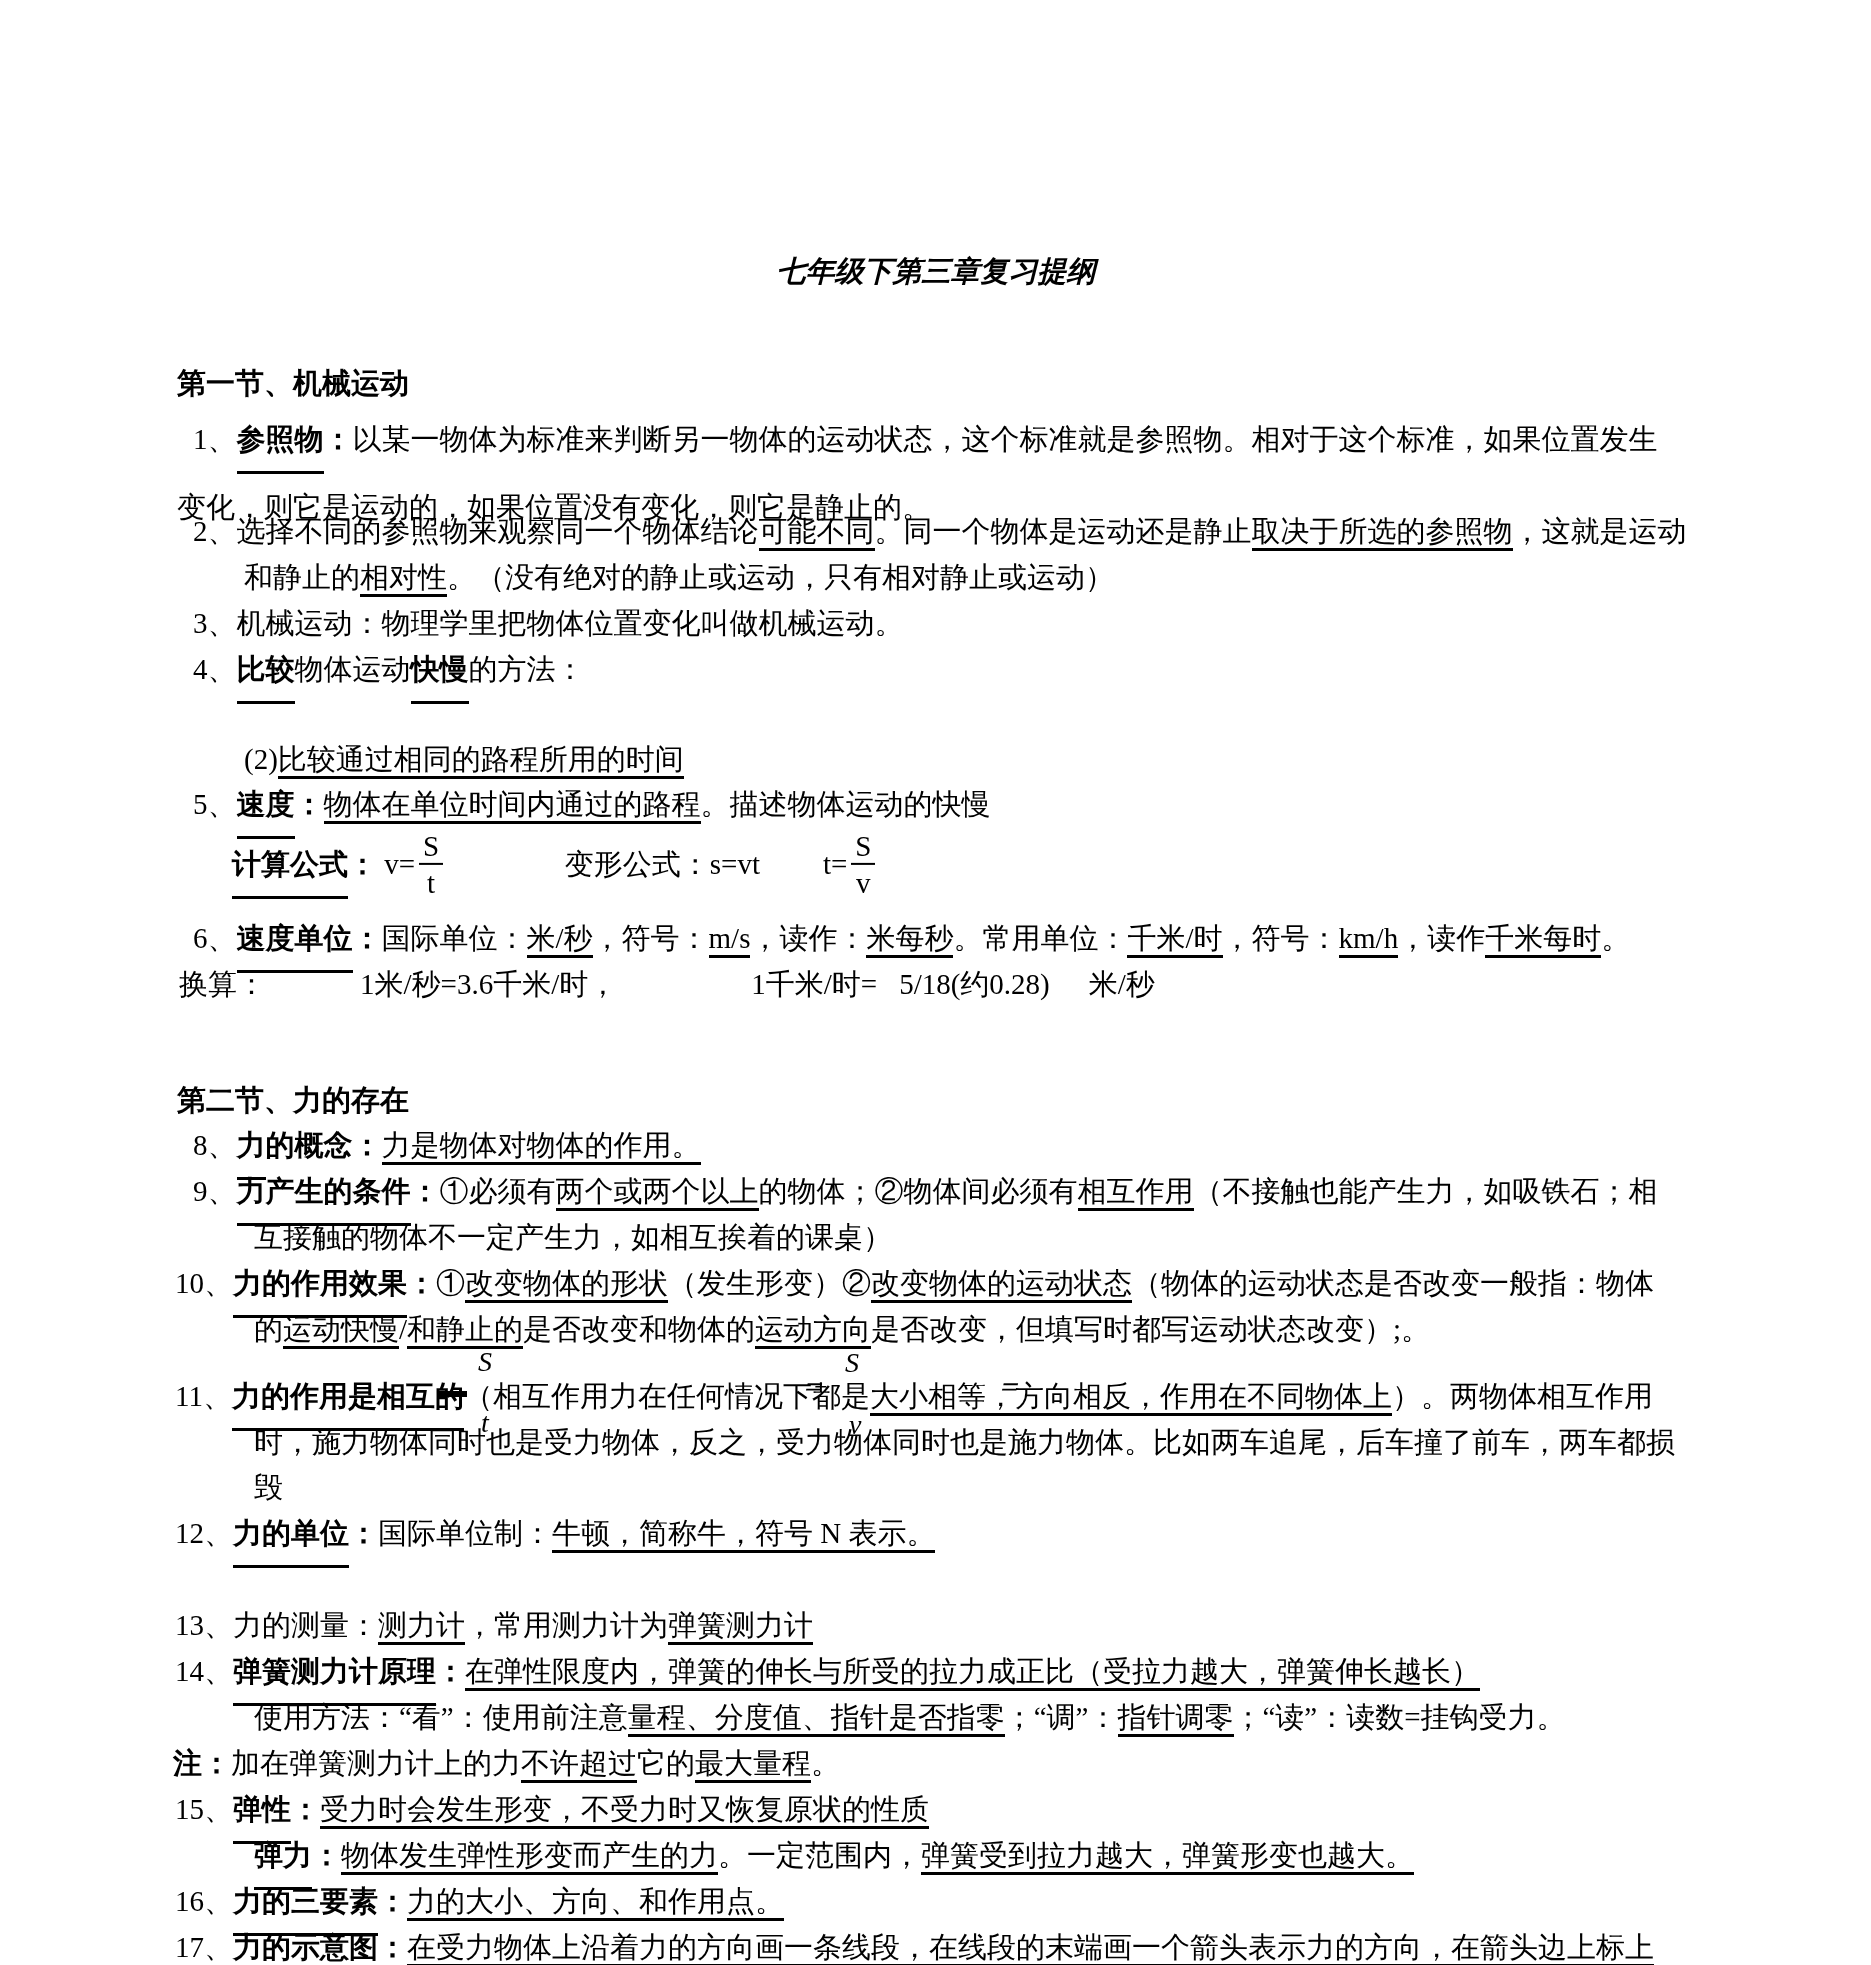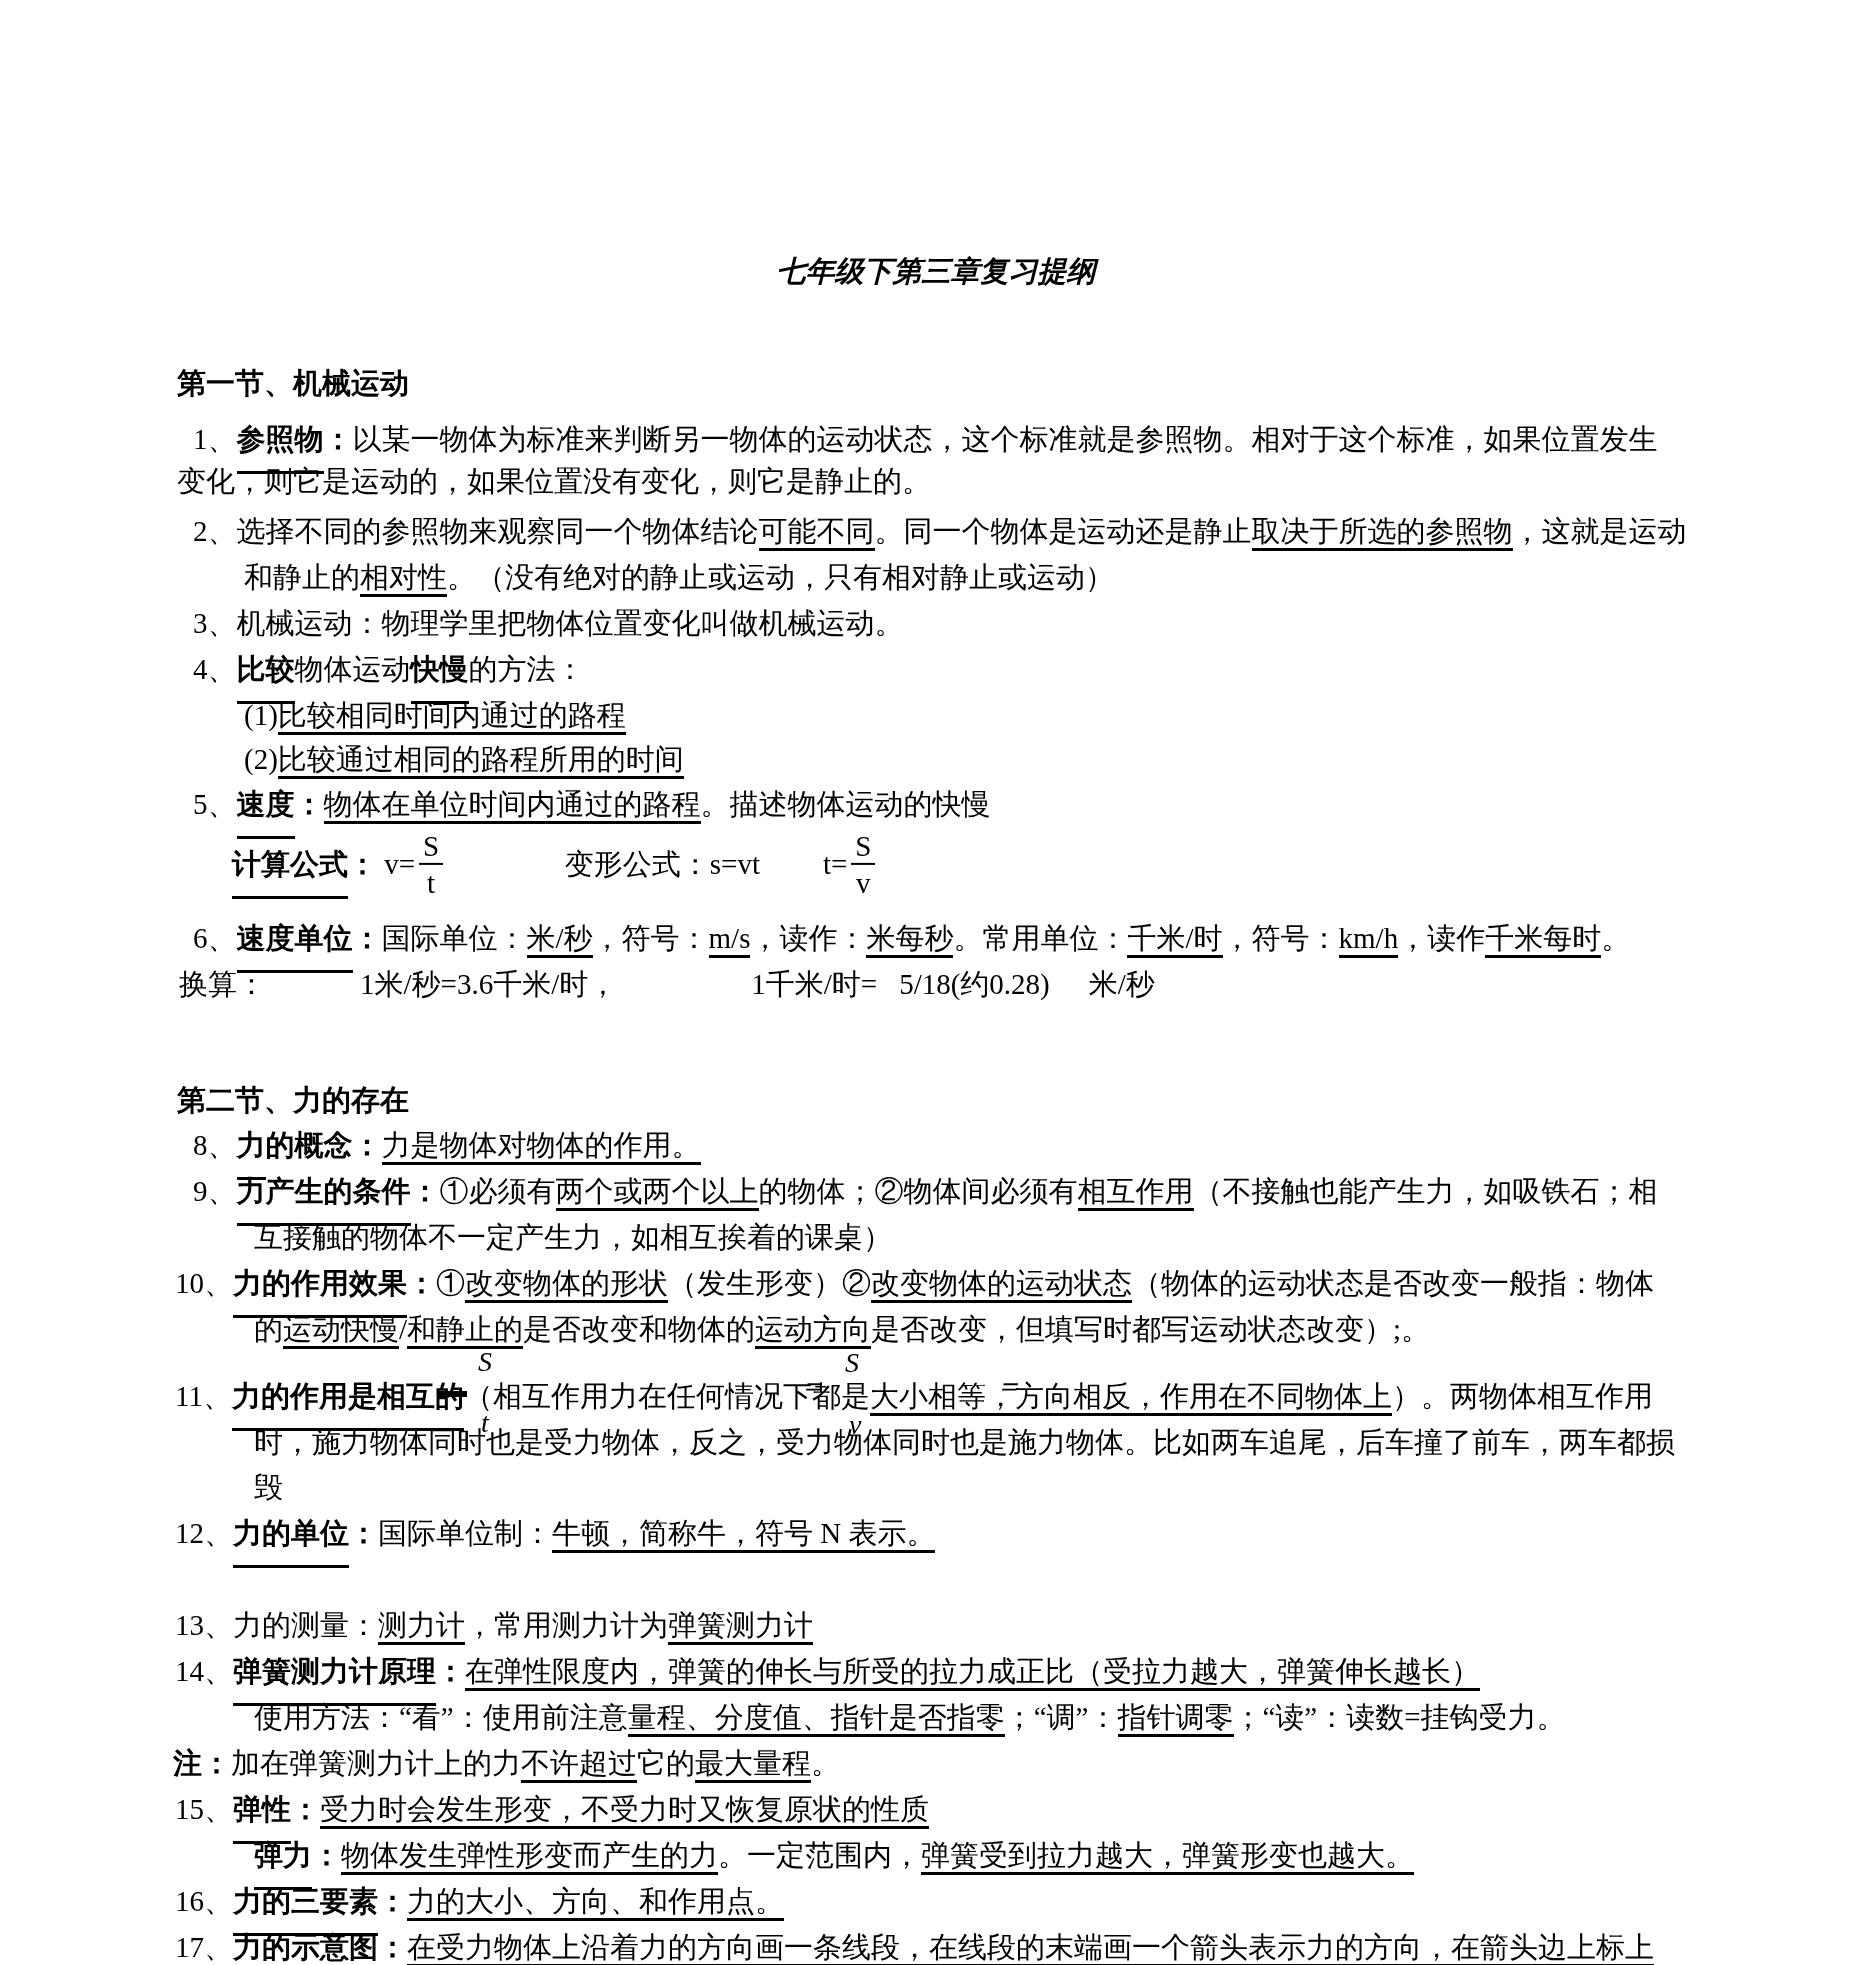--- a/index.html
+++ b/index.html
@@ -62,26 +62,25 @@
     background: #000;
   }
 </style>
 </head>
 <body>
 
 <div id="page">
     <div class="line center" style="top: 248px;"><span class="s-b">七年级下第三章复习提纲</span></div>
     <div class="line" style="top: 360px; left: 177px;"><span class="s-b">第一节、机械运动</span></div>
     <div class="line" style="top: 416px; left: 193px;"><span class="s-n">1、</span><span class="s-bu">参照物</span><span class="s-b">：</span><span class="s-n">以某一物体为标准来判断另一物体的运动状态，这个标准就是参照物。相对于这个标准，如果位置发生</span></div>
-    <div class="line" style="top: 458px; left: 177px;"><span class="s-n">变化，则它是运动的，如果位置没有变化，则它是静止的。</span></div>
+    <div class="line" style="top: 484px; left: 177px;"><span class="s-n">变化，则它是运动的，如果位置没有变化，则它是静止的。</span></div>
     <div class="line" style="top: 508px; left: 193px;"><span class="s-n">2、选择不同的参照物来观察同一个物体结论</span><span class="s-u">可能不同</span><span class="s-n">。同一个物体是运动还是静止</span><span class="s-u">取决于所选的参照物</span><span class="s-n">，这就是运动</span></div>
     <div class="line" style="top: 554px; left: 244px;"><span class="s-n">和静止的</span><span class="s-u">相对性</span><span class="s-n">。（没有绝对的静止或运动，只有相对静止或运动）</span></div>
     <div class="line" style="top: 600px; left: 193px;"><span class="s-n">3、机械运动：</span><span class="s-n">物理学里把物体位置变化叫做机械运动。</span></div>
     <div class="line" style="top: 646px; left: 193px;"><span class="s-n">4、</span><span class="s-bu">比较</span><span class="s-n">物体运动</span><span class="s-bu">快慢</span><span class="s-n">的方法：</span></div>
-    <div class="line" style="top: 692px; left: 244px;"><span class="s-n">(1)</span><span class="s-u">比较相同时间内通过的路程</span></div>
     <div class="line" style="top: 736px; left: 244px;"><span class="s-n">(2)</span><span class="s-u">比较通过相同的路程所用的时间</span></div>
     <div class="line" style="top: 781px; left: 193px;"><span class="s-n">5、</span><span class="s-bu">速度</span><span class="s-b">：</span><span class="s-u">物体在单位时间内通过的路程</span><span class="s-n">。描述物体运动的快慢</span></div>
     <div class="line" style="top: 817px; left: 232px; line-height: 94px; height: 94px;"><span class="s-bu">计算公式</span><span class="s-b">：</span><span class="s-n"> v=</span><span class="frac"><span class="fnum">S</span><span class="fden">t</span></span><span class="gap" style="width: 118px;"></span><span class="s-n">变形公式：s=vt</span><span class="gap" style="width: 63px;"></span><span class="s-n">t=</span><span class="frac"><span class="fnum">S</span><span class="fden">v</span></span></div>
     <div class="line" style="top: 915px; left: 193px;"><span class="s-n">6、</span><span class="s-bu">速度单位</span><span class="s-b">：</span><span class="s-n">国际单位：</span><span class="s-u">米/秒</span><span class="s-n">，符号：</span><span class="s-u">m/s</span><span class="s-n">，读作：</span><span class="s-u">米每秒</span><span class="s-n">。常用单位：</span><span class="s-u">千米/时</span><span class="s-n">，符号：</span><span class="s-u">km/h</span><span class="s-n">，读作</span><span class="s-u">千米每时</span><span class="s-n">。</span></div>
     <div class="line" style="top: 961px; left: 179px;"><span class="s-n">换算：</span><span class="gap" style="width: 94px;"></span><span class="s-n">1米/秒=3.6千米/时，</span><span class="gap" style="width: 134px;"></span><span class="s-n">1千米/时=</span><span class="gap" style="width: 22px;"></span><span class="s-n">5/18(约0.28)</span><span class="gap" style="width: 39px;"></span><span class="s-n">米/秒</span></div>
     <div class="line" style="top: 1077px; left: 177px;"><span class="s-b">第二节、力的存在</span></div>
     <div class="line" style="top: 1122px; left: 193px;"><span class="s-n">8、</span><span class="s-bu">力</span><span class="s-b">的概念：</span><span class="s-u">力是物体对物体的作用。</span></div>
     <div class="line" style="top: 1168px; left: 193px;"><span class="s-n">9、</span><span class="s-bu">力产生的条件</span><span class="s-b">：</span><span class="s-n">①必须有</span><span class="s-u">两个或两个以上</span><span class="s-n">的物体；②物体间必须有</span><span class="s-u">相互作用</span><span class="s-n">（不接触也能产生力，如吸铁石；相</span></div>
     <div class="line" style="top: 1214px; left: 254px;"><span class="s-n">互接触的物体不一定产生力，如相互挨着的课桌）</span></div>
     <div class="line" style="top: 1260px; left: 175px;"><span class="s-n">10、</span><span class="s-bu">力的作用效果</span><span class="s-b">：</span><span class="s-n">①</span><span class="s-u">改变物体的形状</span><span class="s-n">（发生形变）②</span><span class="s-u">改变物体的运动状态</span><span class="s-n">（物体的运动状态是否改变一般指：物体</span></div>

